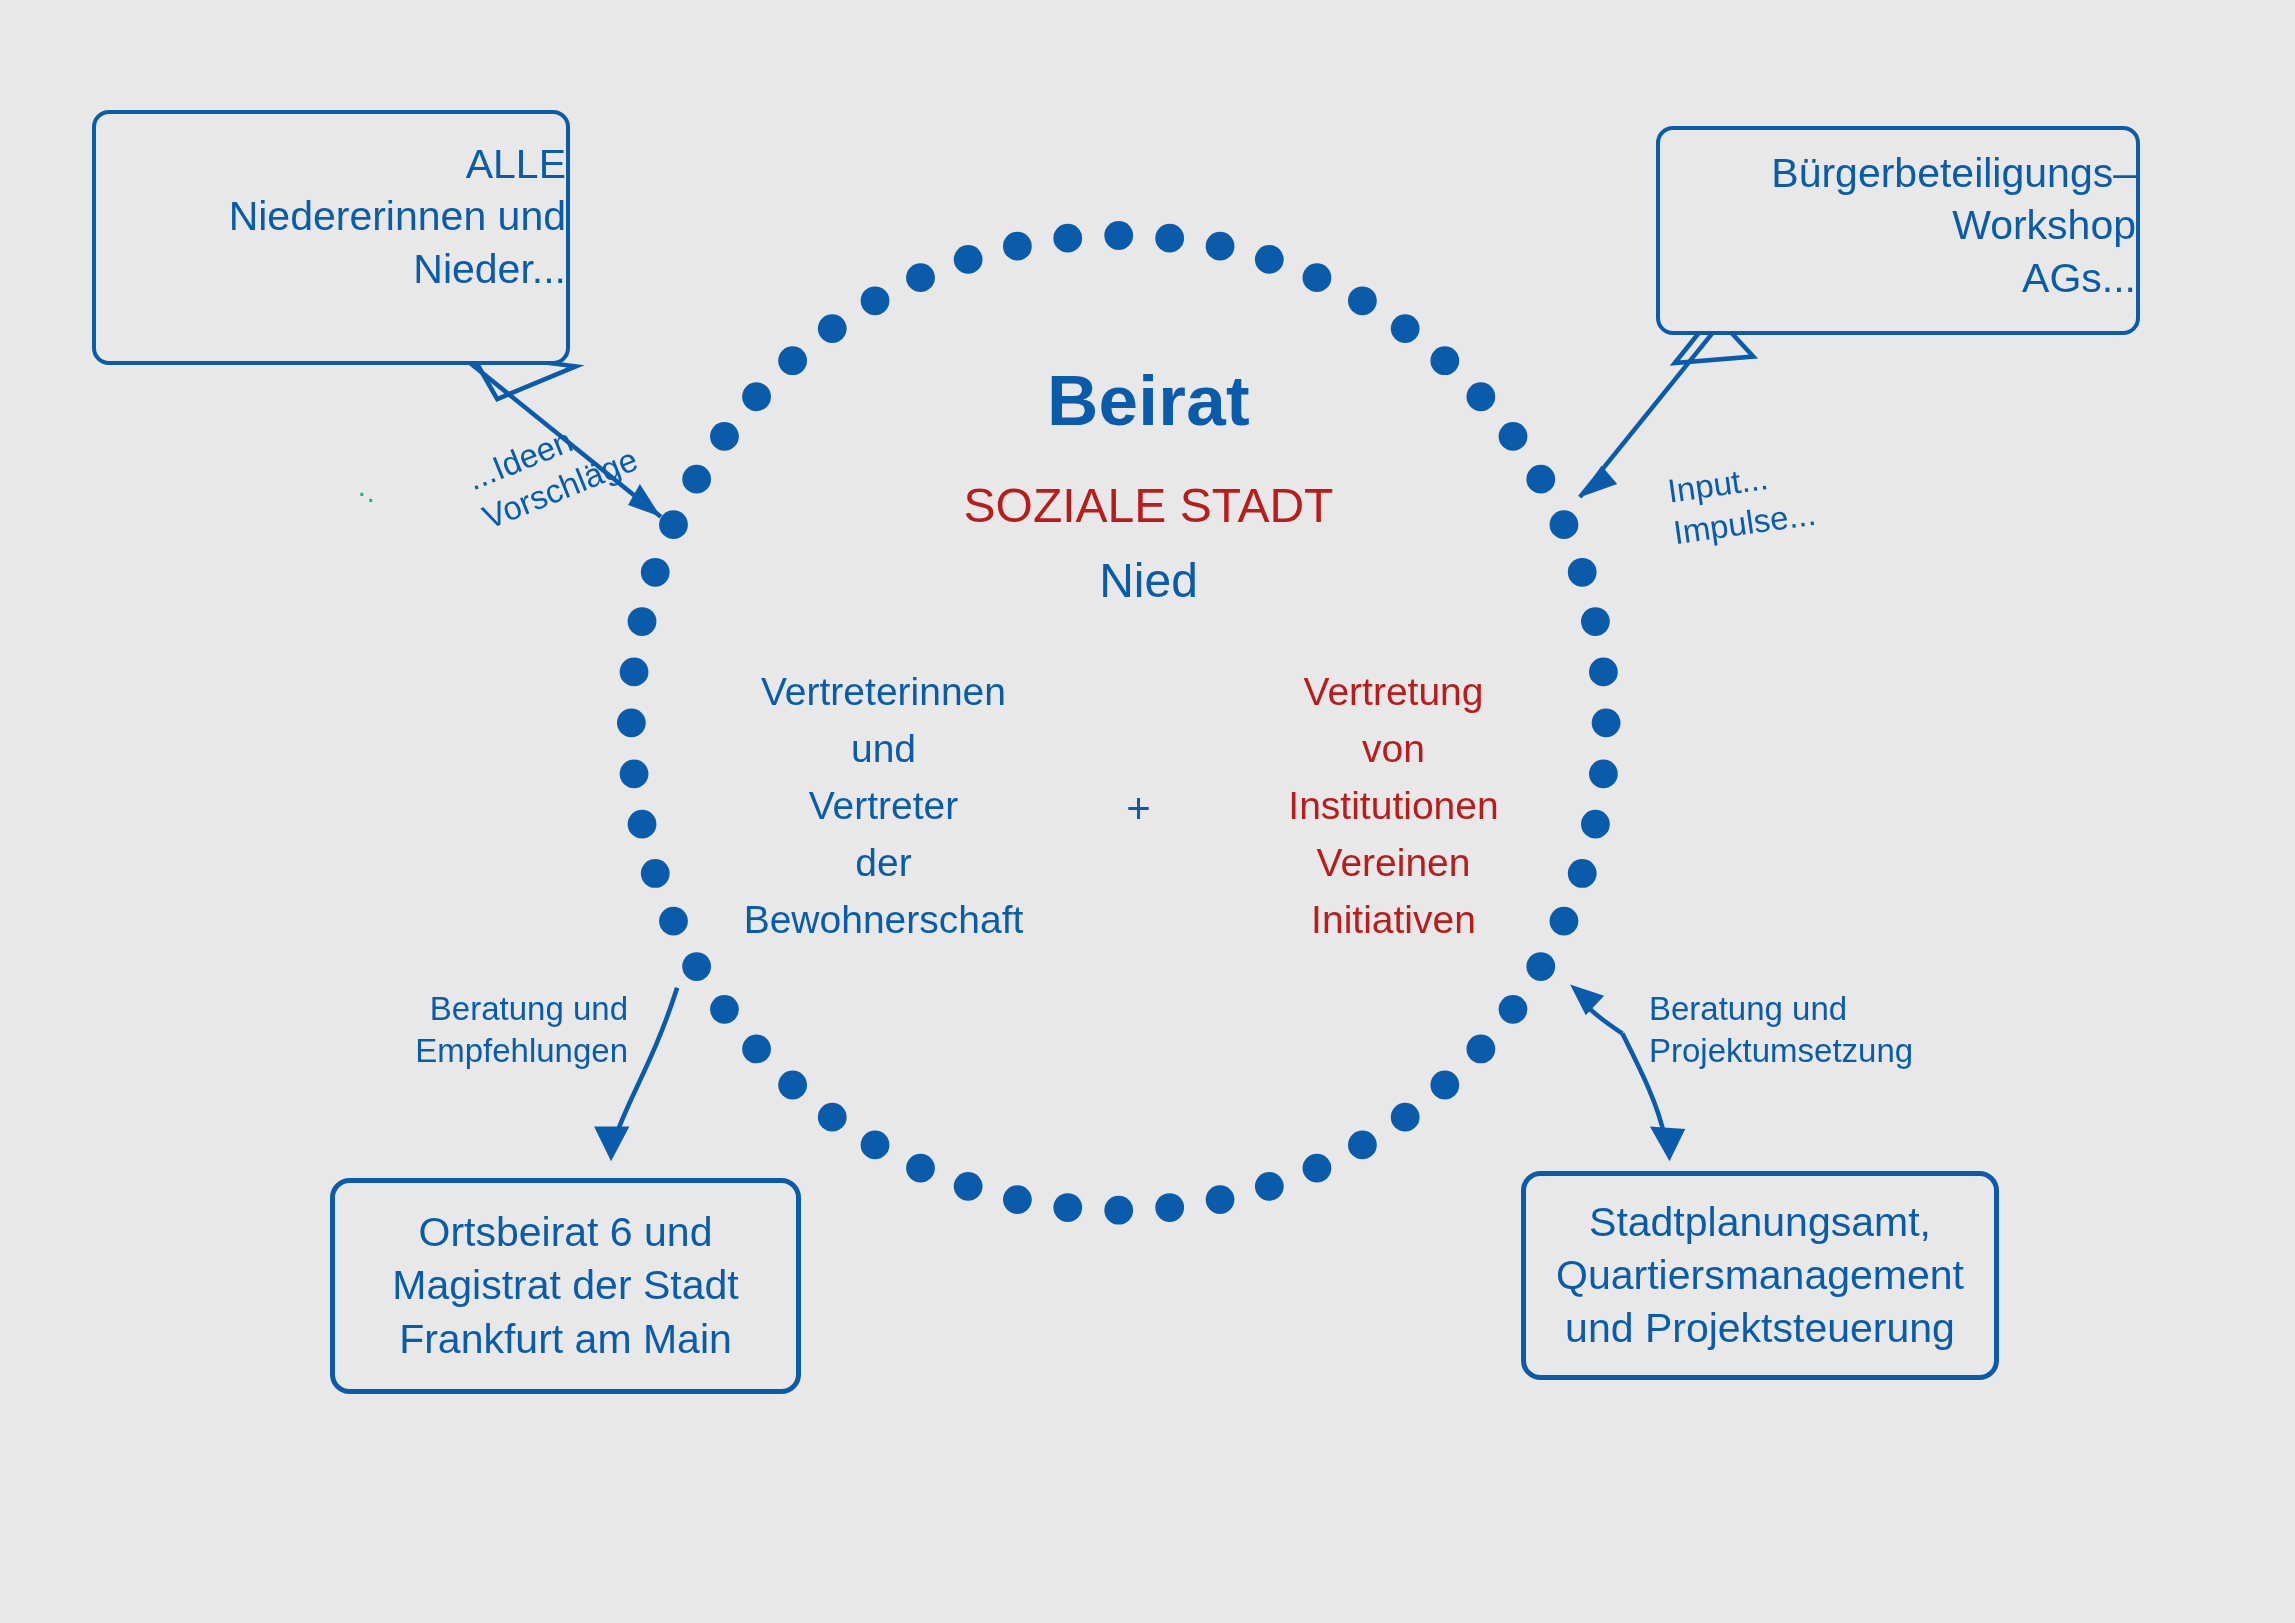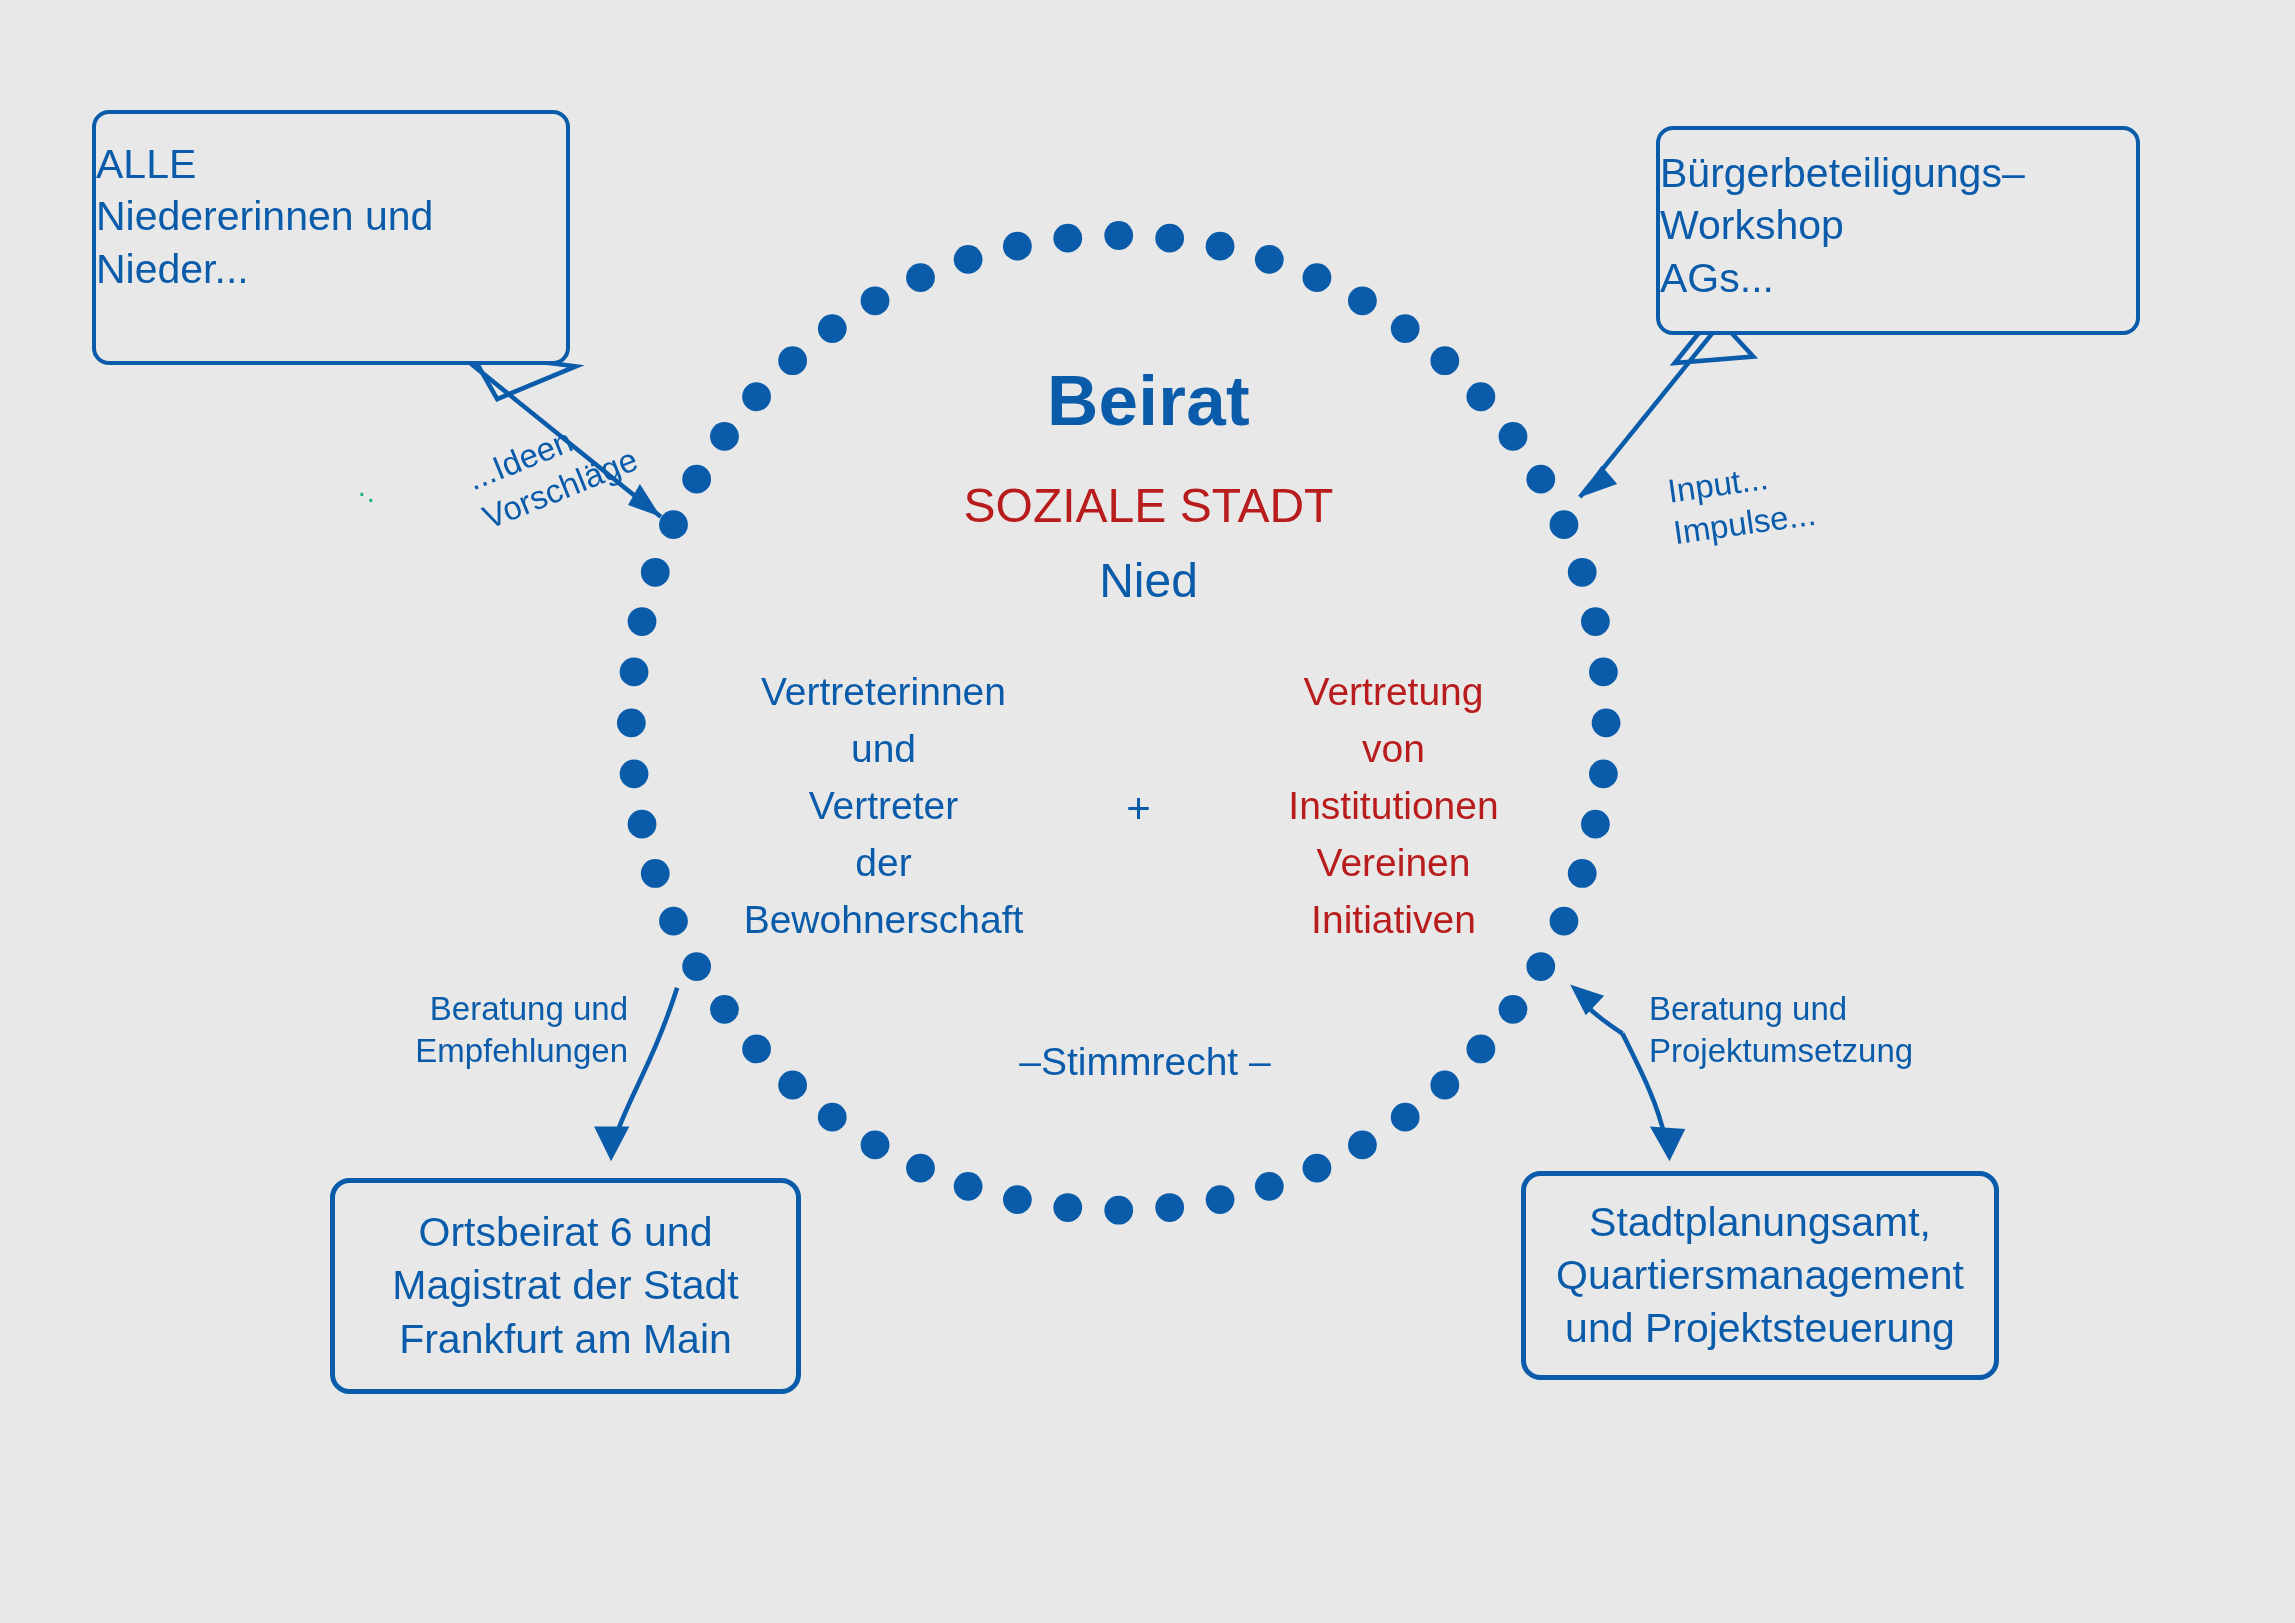--- a/index.html
+++ b/index.html
@@ -18,21 +18,21 @@
     overflow: hidden;
   }
 
   
   .bubble {
     position: absolute;
     border: 4.6px solid #0a5cab;
     border-radius: 17px;
     background: #e8e8e8;
     color: #0a5cab;
-    text-align: left;
+    text-align: right;
     line-height: 1.28;
     box-sizing: border-box;
   }
   .bubble-top-left {
     left: 92px;
     top: 110px;
     width: 478px;
     height: 255px;
     font-size: 41px;
     padding-top: 23.6px;
@@ -296,21 +296,20 @@
 Vertreter
 der
 Bewohnerschaft</div>
   <div class="plus-sign">+</div>
   <div class="col-right" style="white-space:pre-line;">Vertretung
 von
 Institutionen
 Vereinen
 Initiativen</div>
 
-  <div class="stimmrecht">–Stimmrecht  –</div>
 
   <div class="annot annot-ideen" style="white-space:pre-line;">...Ideen
 Vorschläge</div>
   <div class="annot annot-input" style="white-space:pre-line;">Input...
 Impulse...</div>
   <div class="annot annot-beratung-left" style="white-space:pre-line;">Beratung und
 Empfehlungen</div>
   <div class="annot annot-beratung-right" style="white-space:pre-line;">Beratung und
 Projektumsetzung</div>
   <div class="annot dotline" style="left:357px; top:474px; color:#13b27a; font-size:29px;">·.</div>

